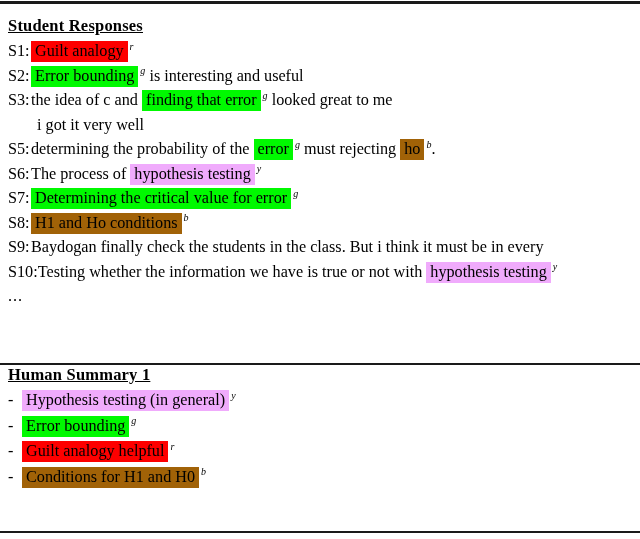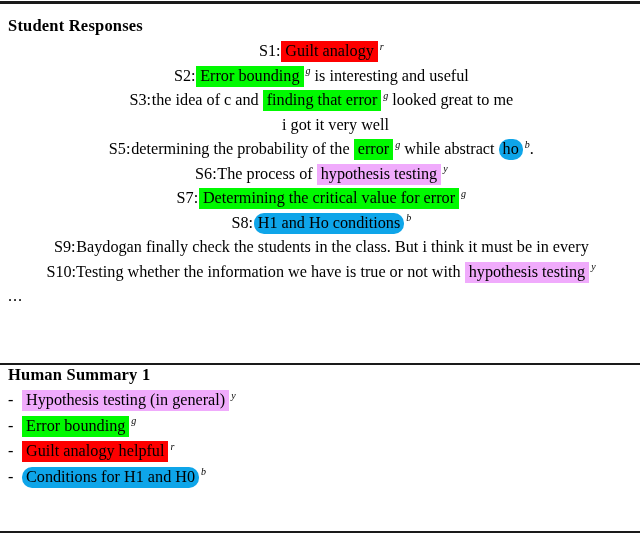--- a/index.html
+++ b/index.html
@@ -52,26 +52,26 @@
   }
   .section-responses { top: 15px; }
   .section-summary   { top: 364px; }
 
   .section-title {
     font-weight: bold;
     font-size: 16.5px;
     letter-spacing: 0.2px;
     line-height: 21px;
     margin-bottom: 3px;
+    text-decoration: underline;
   }
   .line {
     font-size: 16.2px;
     line-height: 24.5px;
     white-space: nowrap;
-    text-align: center;
   }
   .line.wrap2 {
     padding-left: 29px;
   }
   .bullet-line {
     font-size: 16.2px;
     line-height: 25.5px;
     white-space: nowrap;
   }
   .tag {
@@ -83,21 +83,21 @@
     width: 14px;
   }
   .hl {
     padding: 1px 4px 2px 4px;
     box-decoration-break: clone;
     -webkit-box-decoration-break: clone;
   }
   .hl-r { background: #fe0000; }
   .hl-g { background: #00f900; }
   .hl-y { background: #f0abfc; }
-  .hl-b { background: #0ea5e9; border-radius: 10px; }
+  .hl-b { background: #a16207; }
   .hl-m { background: #f0119a; }
   sup.mark {
     font-style: italic;
     font-size: 10px;
     vertical-align: super;
     line-height: 0;
     padding-left: 2px;
   }
   .ellipsis {
     font-size: 16.2px;
@@ -114,21 +114,21 @@
   <div class="rule-mid"></div>
   <div class="rule-bottom"></div>
 
   <div class="section section-responses">
     <div class="section-title">Student Responses</div>
     <div id="responses-list">
         <div class="line"><span class="tag">S1:</span><span class="hl hl-r">Guilt analogy</span><sup class="mark">r</sup></div>
         <div class="line"><span class="tag">S2:</span><span class="hl hl-g">Error bounding</span><sup class="mark">g</sup><span> is interesting and useful</span></div>
         <div class="line"><span class="tag">S3:</span><span>the idea of c and </span><span class="hl hl-g">finding that error</span><sup class="mark">g</sup><span> looked great to me</span></div>
         <div class="line wrap2">i got it very well</div>
-        <div class="line"><span class="tag">S5:</span><span>determining the probability of the </span><span class="hl hl-g">error</span><sup class="mark">g</sup><span> while abstract </span><span class="hl hl-b">ho</span><sup class="mark">b</sup><span>.</span></div>
+        <div class="line"><span class="tag">S5:</span><span>determining the probability of the </span><span class="hl hl-g">error</span><sup class="mark">g</sup><span> must rejecting </span><span class="hl hl-b">ho</span><sup class="mark">b</sup><span>.</span></div>
         <div class="line"><span class="tag">S6:</span><span>The process of </span><span class="hl hl-y">hypothesis testing</span><sup class="mark">y</sup></div>
         <div class="line"><span class="tag">S7:</span><span class="hl hl-g">Determining the critical value for error</span><sup class="mark">g</sup></div>
         <div class="line"><span class="tag">S8:</span><span class="hl hl-b">H1 and Ho conditions</span><sup class="mark">b</sup></div>
         <div class="line"><span class="tag">S9:</span><span>Baydogan finally check the students in the class. But i think it must be in every</span></div>
         <div class="line"><span class="tag">S10:</span><span>Testing whether the information we have is true or not with </span><span class="hl hl-y">hypothesis testing</span><sup class="mark">y</sup></div>
       </div>
     <div class="ellipsis">...</div>
   </div>
 
   <div class="section section-summary">

